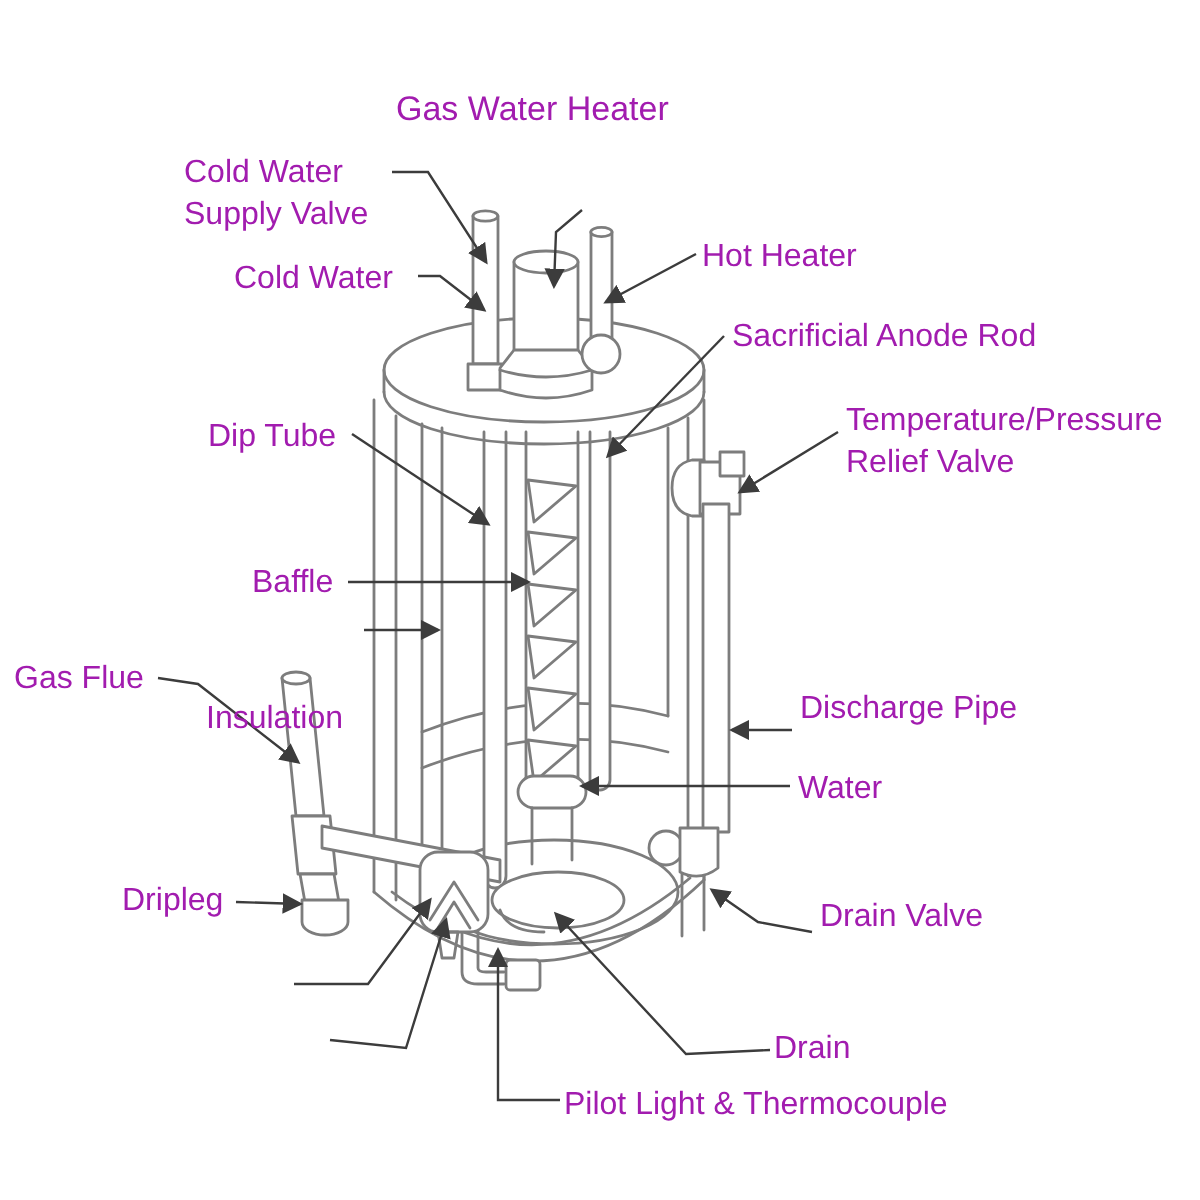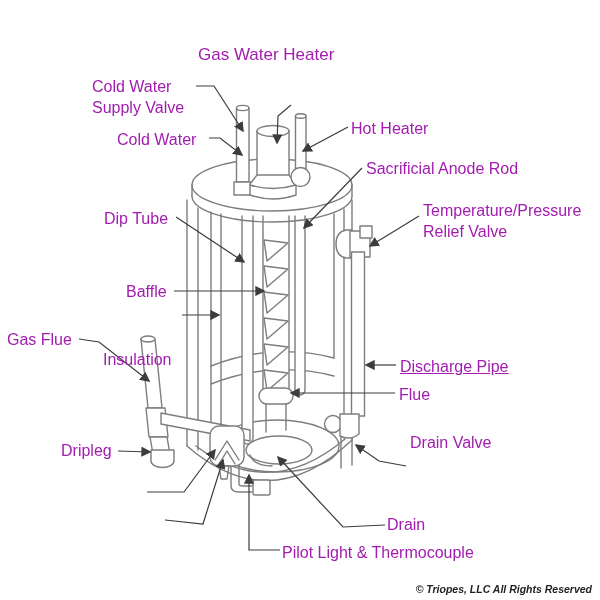--- a/index.html
+++ b/index.html
@@ -161,21 +161,20 @@
 Supply Valve</div>
   <div class="lbl" style="left:117px;top:129px;">Cold Water</div>
   <div class="lbl" style="left:351px;top:118px;">Hot Heater</div>
   <div class="lbl" style="left:366px;top:158px;text-align:right;">Sacrificial Anode Rod</div>
   <div class="lbl" style="left:104px;top:208px;">Dip Tube</div>
   <div class="lbl" style="left:423px;top:188px;margin-top:12px;">Temperature/Pressure
 Relief Valve</div>
   <div class="lbl" style="left:126px;top:281px;">Baffle</div>
   <div class="lbl" style="left:103px;top:305px;margin-top:44px;">Insulation</div>
   <div class="lbl" style="left:7px;top:329px;">Gas Flue</div>
-  <div class="lbl" style="left:400px;top:356px;text-decoration:underline;">Discharge Pipe</div>
-  <div class="lbl" style="left:399px;top:384px;">Flue</div>
+  <div class="lbl" style="left:400px;top:344px;">Discharge Pipe</div>
+  <div class="lbl" style="left:399px;top:384px;">Water</div>
   <div class="lbl" style="left:61px;top:440px;">Dripleg</div>
-  <div class="lbl" style="left:410px;top:432px;">Drain Valve</div>
+  <div class="lbl" style="left:410px;top:448px;">Drain Valve</div>
   <div class="lbl" style="left:387px;top:514px;">Drain</div>
   <div class="lbl" style="left:282px;top:542px;">Pilot Light &amp; Thermocouple</div>
 
-  <div class="copyright">© Triopes, LLC All Rights Reserved</div>
 </div>
 
 </body></html>

